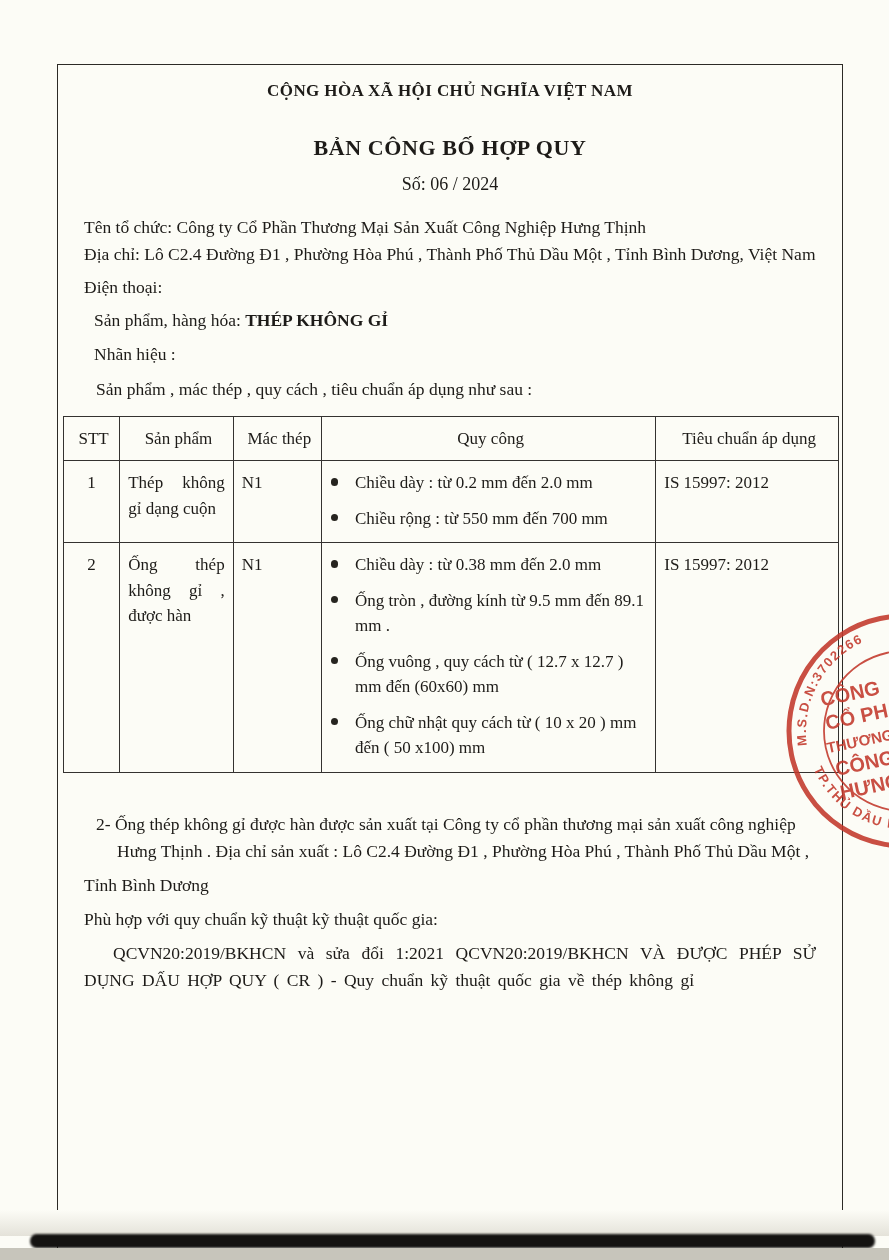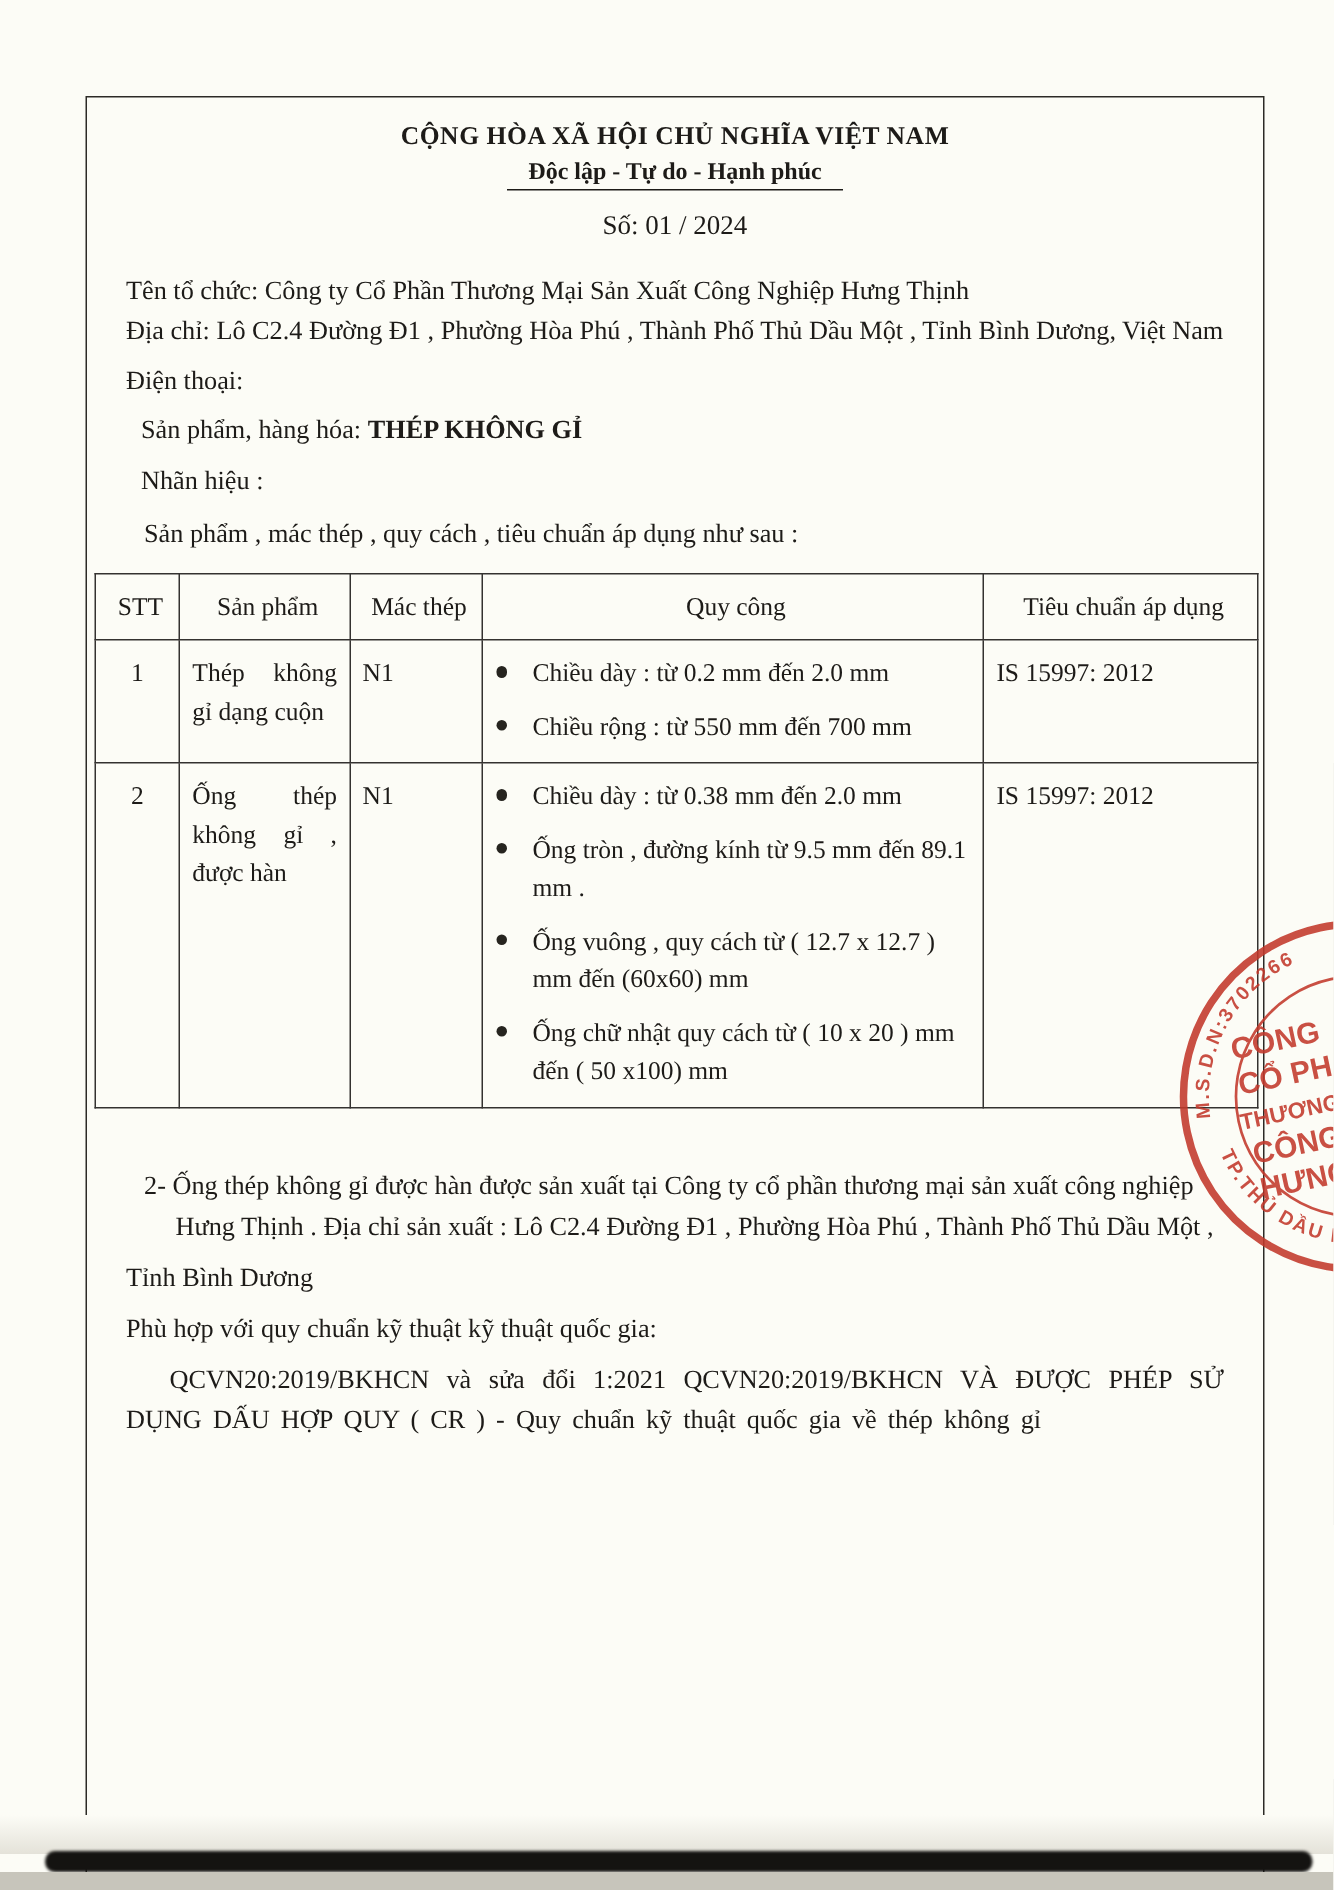--- a/index.html
+++ b/index.html
@@ -108,23 +108,23 @@
   }
 </style>
 </head>
 <body>
 
 <div class="page">
 
   <div class="frame">
 
     <div class="nat-header">CỘNG HÒA XÃ HỘI CHỦ NGHĨA VIỆT NAM</div>
-    <div class="nat-motto"><span>Độc lập - Tự do - Hạnh phúc</span></div>
-
-    <div class="doc-number">Số: 01 / 2024</div>
+
+    <div class="doc-title">BẢN CÔNG BỐ HỢP QUY</div>
+    <div class="doc-number">Số: 06 / 2024</div>
 
     <p class="p-org">Tên tổ chức: Công ty Cổ Phần Thương Mại Sản Xuất Công Nghiệp Hưng Thịnh</p>
     <p>Địa chỉ: Lô C2.4 Đường Đ1 , Phường Hòa Phú , Thành Phố Thủ Dầu Một , Tỉnh Bình Dương, Việt Nam</p>
     <p class="p-phone">Điện thoại:</p>
     <p class="p-product"><span>Sản phẩm, hàng hóa:</span> <b>THÉP KHÔNG GỈ</b></p>
     <p class="p-brand">Nhãn hiệu :</p>
     <p class="p-intro">Sản phẩm , mác thép , quy cách , tiêu chuẩn áp dụng như sau :</p>
 
     <table class="spec">
       <colgroup>

